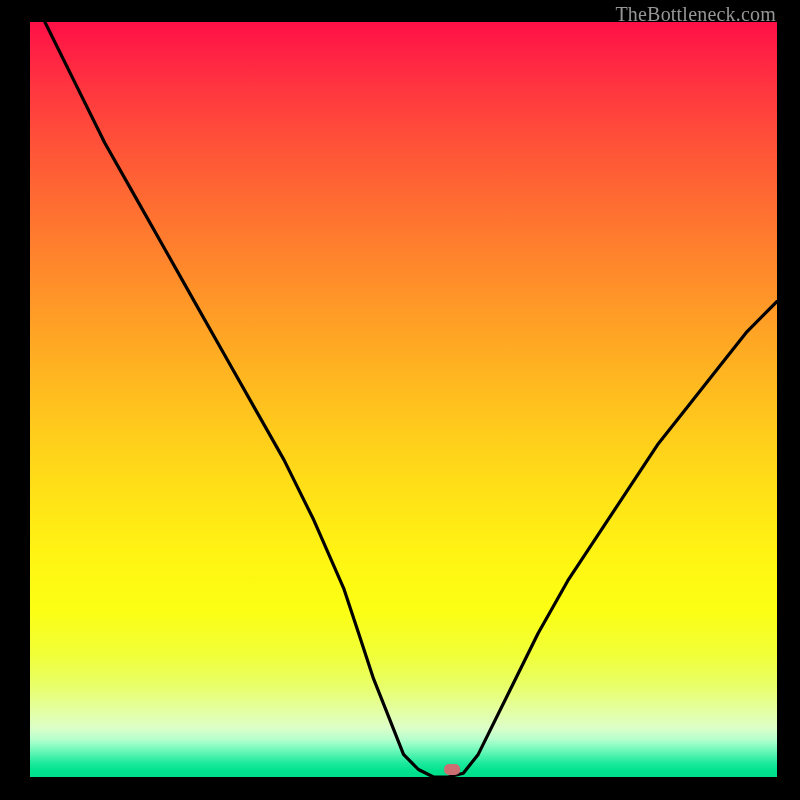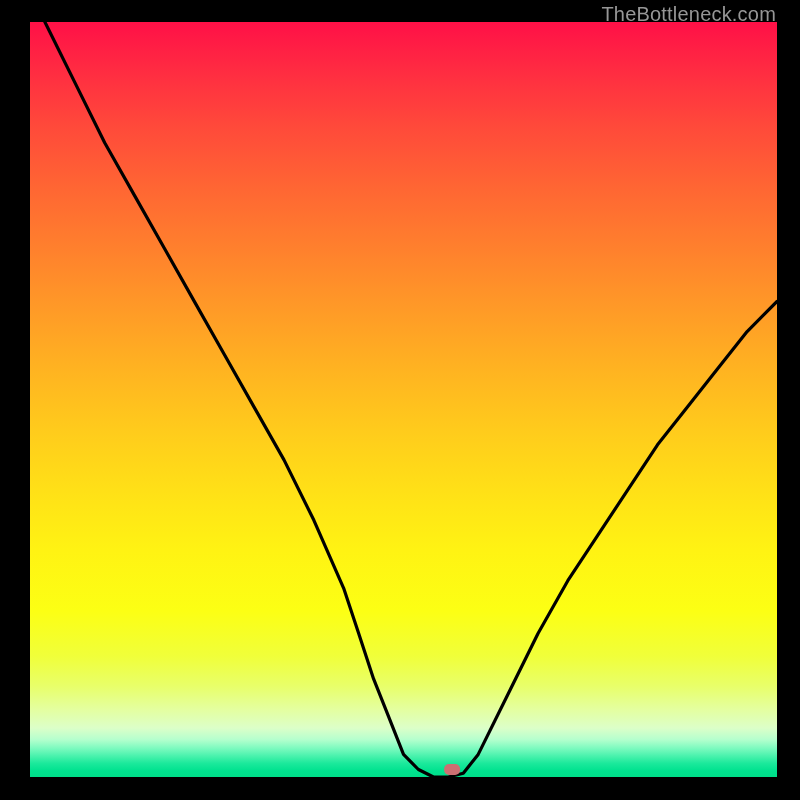--- a/index.html
+++ b/index.html
@@ -71,20 +71,21 @@
   }
   .watermark {
     position: absolute;
     top: 3px;
     right: 24px;
     color: #969696;
     font-size: 20px;
     font-weight: 400;
     letter-spacing: 0.2px;
     user-select: none;
+    font-family: Liberation Serif, serif;
   }
 </style>
 </head>
 <body>
 
 <div class="stage">
 
   <div class="watermark">TheBottleneck.com</div>
 
   <div class="plot">

